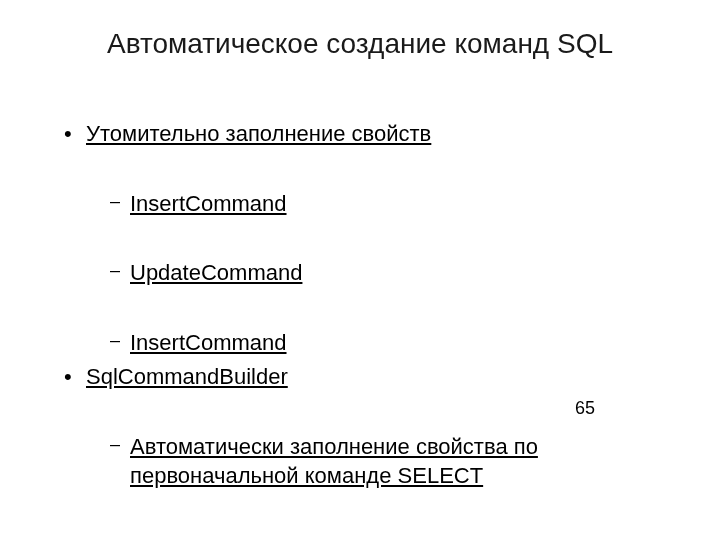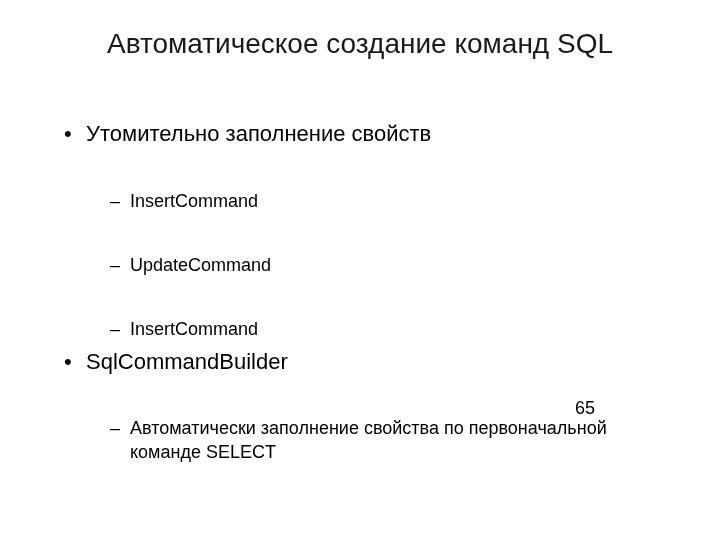--- a/index.html
+++ b/index.html
@@ -19,20 +19,21 @@
     .title {
       text-align: center;
       font-size: 28px;
       font-weight: 400;
       color: #1a1a1a;
       margin-bottom: 60px;
     }
     ul.level1 {
       list-style: none;
       padding-left: 0;
+      text-decoration: underline;
     }
     ul.level1 > li {
       font-size: 22px;
       color: #000;
       margin-bottom: 6px;
       padding-left: 26px;
       position: relative;
       line-height: 1.3;
     }
     ul.level1 > li::before {
@@ -41,21 +42,21 @@
       left: 4px;
       top: 0;
       font-size: 22px;
     }
     ul.level2 {
       list-style: none;
       padding-left: 0;
       margin-top: 6px;
     }
     ul.level2 > li {
-      font-size: 18px;
+      font-size: 22px;
       color: #000;
       margin-bottom: 6px;
       padding-left: 44px;
       position: relative;
       line-height: 1.3;
       margin-top: 41px;
     }
     ul.level2 > li::before {
       content: "–";
       position: absolute;

